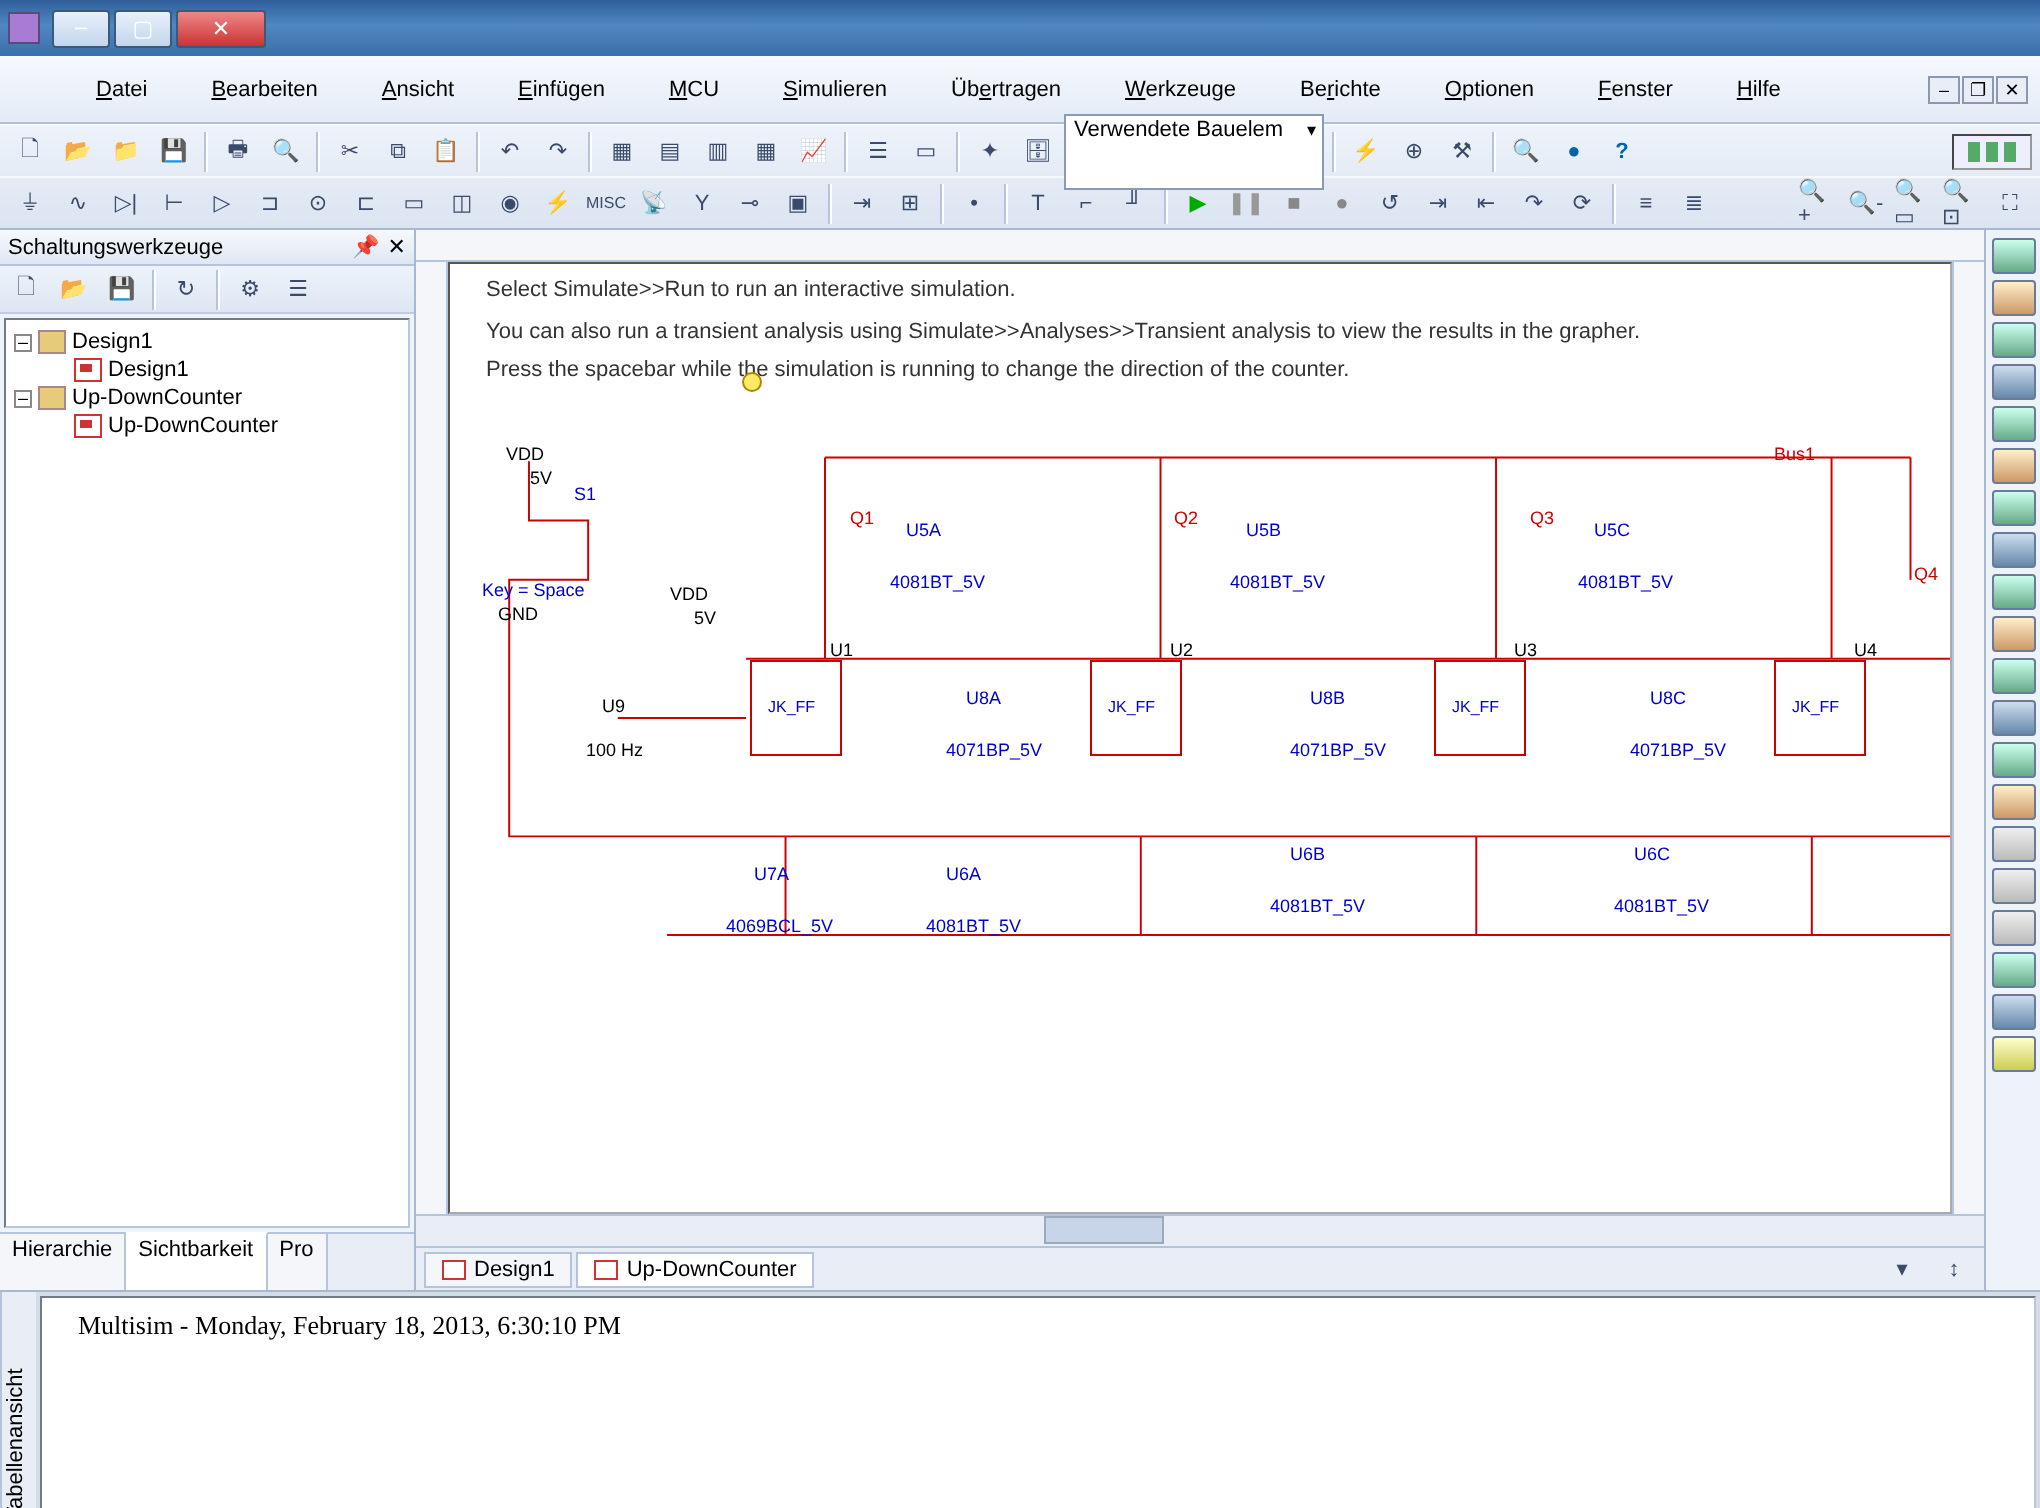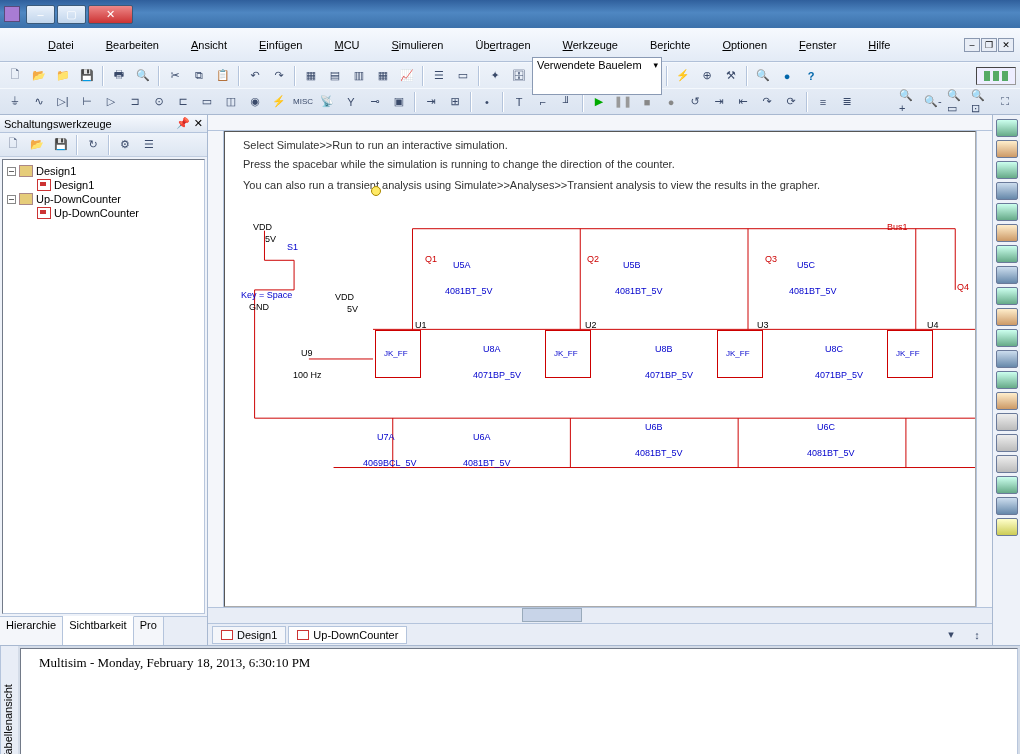--- a/index.html
+++ b/index.html
@@ -288,22 +288,22 @@
 
   <div class="canvaswrap">
     <div class="ruler-h"></div>
     <div class="canvasrow">
       <div class="ruler-v"></div>
       <div class="canvas">
         <div class="schematic">
 
           <div class="helptext">
             <p>Select Simulate&gt;&gt;Run to run an interactive simulation.</p>
+            <p style="margin-top:6px">You can also run a transient analysis using Simulate&gt;&gt;Analyses&gt;&gt;Transient analysis to view the results in the grapher.</p>
             <p>Press the spacebar while the simulation is running to change the direction of the counter.</p>
-            <p style="margin-top:6px">You can also run a transient analysis using Simulate&gt;&gt;Analyses&gt;&gt;Transient analysis to view the results in the grapher.</p>
             <span class="pin" style="position:absolute;left:128px;top:48px"></span>
           </div>
 
           <svg class="wires" viewBox="0 0 760 470">
             <g stroke="#c00" stroke-width="1" fill="none">
 
               <path d="M190 98 H740"></path>
               <path d="M190 98 V200"></path>
 
               <path d="M360 98 V200"></path>

